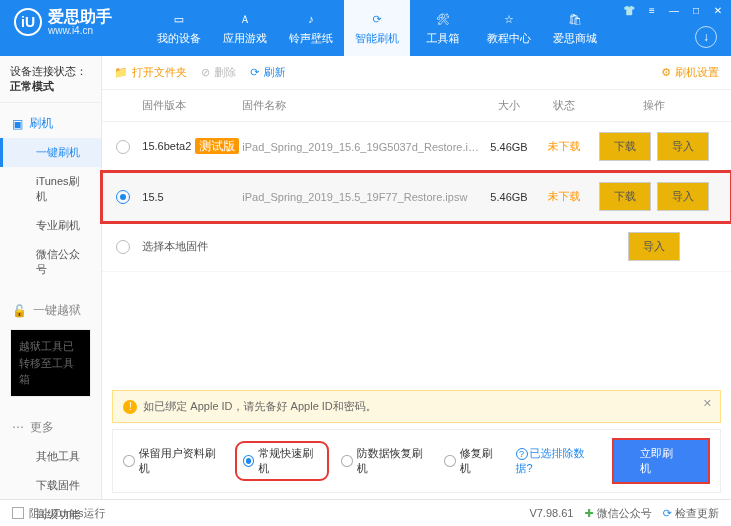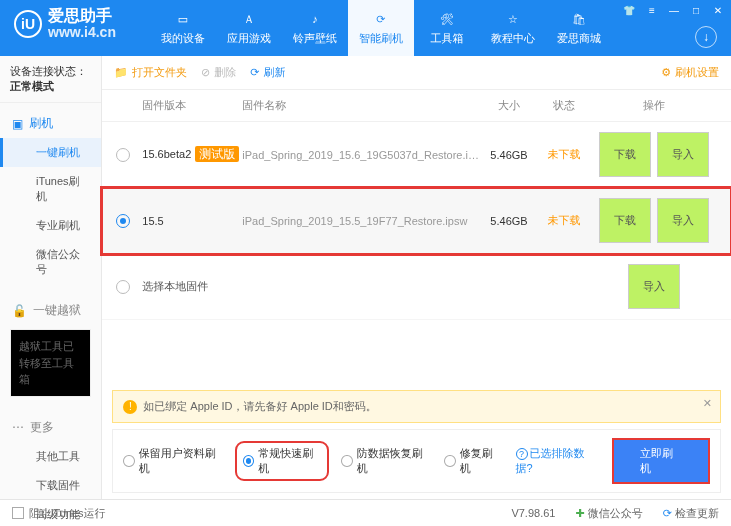--- a/index.html
+++ b/index.html
@@ -2,21 +2,21 @@
 <html><head>
 <meta charset="utf-8">
 <style>
 * { margin: 0; padding: 0; box-sizing: border-box; font-family: "Microsoft YaHei", Arial, sans-serif; }
 body { width: 731px; height: 526px; background: #fff; font-size: 12px; color: #333; overflow: hidden; }
 
 .topbar { height: 56px; background: linear-gradient(#1e88f0, #1e88f0); display: flex; align-items: flex-start; position: relative; }
 .logo-area { display: flex; align-items: center; padding: 8px 14px 0 14px; color: #fff; }
 .logo-area .logo { width: 28px; height: 28px; border: 2px solid #fff; border-radius: 50%; display: flex; align-items: center; justify-content: center; font-weight: bold; font-size: 14px; color: #fff; margin-right: 6px; }
 .logo-area .brand-name { font-size: 16px; font-weight: bold; line-height: 1; }
-.logo-area .brand-sub { font-size: 14px; opacity: .85; font-weight: bold; }
+.logo-area .brand-sub { font-size: 10px; opacity: .85; }
 .nav { display: flex; margin-left: 20px; height: 56px; }
 .nav-item { width: 66px; display: flex; flex-direction: column; align-items: center; justify-content: center; color: #fff; font-size: 11px; gap: 3px; cursor: pointer; }
 .nav-item.active { background: rgba(255,255,255,.95); color: #1e88f0; }
 .nav-item .ni-icon { width: 18px; height: 18px; display: flex; align-items: center; justify-content: center; }
 .winctrls { position: absolute; right: 6px; top: 4px; display: flex; gap: 8px; }
 .winctrls span { width: 14px; height: 12px; color: #fff; font-size: 10px; display: flex; align-items: center; justify-content: center; cursor: pointer; }
 .circ-arrow { position: absolute; right: 14px; bottom: 8px; width: 22px; height: 22px; border: 1px solid rgba(255,255,255,.7); border-radius: 50%; color: #fff; display: flex; align-items: center; justify-content: center; font-size: 12px; cursor: pointer; }
 
 .main { display: flex; height: 443px; }
 .sidebar { width: 155px; border-right: 1px solid #e8e8e8; background: #fafafa; display: flex; flex-direction: column; }
@@ -48,41 +48,41 @@
 .row { display: flex; align-items: center; padding: 10px 12px 10px 14px; border-bottom: 1px solid #f5f5f5; font-size: 11px; position: relative; }
 .row .radio { width: 14px; height: 14px; border: 1px solid #bbb; border-radius: 50%; margin-right: 12px; cursor: pointer; position: relative; flex-shrink: 0; }
 .row .radio.sel { border-color: #1e88f0; }
 .row .radio.sel::after { content: ""; position: absolute; inset: 3px; background: #1e88f0; border-radius: 50%; }
 .row .ver { width: 100px; }
 .row .ver .beta { background: #ff9800; color: #fff; font-size: 12px; padding: 1px 4px; margin-left: 4px; border-radius: 2px; }
 .row .fname { flex: 1; color: #999; white-space: nowrap; overflow: hidden; text-overflow: ellipsis; }
 .row .size { width: 60px; text-align: center; }
 .row .state { width: 50px; text-align: center; color: #ff9800; }
 .row .ops { width: 130px; display: flex; gap: 6px; justify-content: center; }
-.btn { border: 1px solid #ccc; background: #bef264; padding: 14px 14px; font-size: 11px; cursor: pointer; color: #555; }
+.btn { border: 1px solid #ccc; background: #eab308; padding: 6px 14px; font-size: 11px; cursor: pointer; color: #555; }
 .row.highlighted { outline: 3px solid #e53935; outline-offset: -1px; background: #f7f7f7; }
 
 .row.local .fname { color: #555; }
 
 .bottom-alert { margin: 0 10px 6px 10px; background: #fff8e1; border: 1px solid #ffe082; padding: 8px 10px; display: flex; align-items: center; font-size: 11px; color: #666; gap: 6px; position: relative; margin-top: auto; }
 .bottom-alert .close { position: absolute; right: 8px; top: 6px; cursor: pointer; color: #999; }
 
 .bottom-opts { margin: 0 10px 6px 10px; border: 1px solid #eee; padding: 8px 10px; display: flex; align-items: center; gap: 14px; font-size: 11px; }
 .opt { display: flex; align-items: center; gap: 4px; cursor: pointer; }
 .opt .r { width: 12px; height: 12px; border: 1px solid #aaa; border-radius: 50%; position: relative; }
 .opt .r.sel { border-color: #1e88f0; }
 .opt .r.sel::after { content: ""; position: absolute; inset: 2px; background: #1e88f0; border-radius: 50%; }
 .opt.hl { outline: 2px solid #e53935; padding: 3px 6px; border-radius: 7px; }
 .link { color: #1e88f0; cursor: pointer; }
 .link .q { display: inline-flex; width: 12px; height: 12px; border: 1px solid #1e88f0; border-radius: 50%; align-items: center; justify-content: center; font-size: 9px; margin-right: 2px; }
 .primary-btn { background: #3b82f6; color: #fff; padding: 6px 26px; cursor: pointer; border: 2px solid #e53935; outline-offset: 2px; margin-left: auto; }
 
 .statusbar { height: 27px; border-top: 1px solid #e5e5e5; display: flex; align-items: center; padding: 0 12px; font-size: 11px; color: #666; }
 .statusbar .chk { width: 12px; height: 12px; border: 1px solid #aaa; margin-right: 5px; }
-.statusbar .sb-r { margin-left: auto; display: flex; gap: 20px; align-items: center; }
+.statusbar .sb-r { margin-left: auto; display: flex; gap: 11px; align-items: center; }
 .statusbar .sb-r span { cursor: pointer; }
 </style>
 </head>
 <body>
 
 <div class="topbar">
   <div class="logo-area">
     <div class="logo">iU</div>
     <div>
       <div class="brand-name">爱思助手</div>

